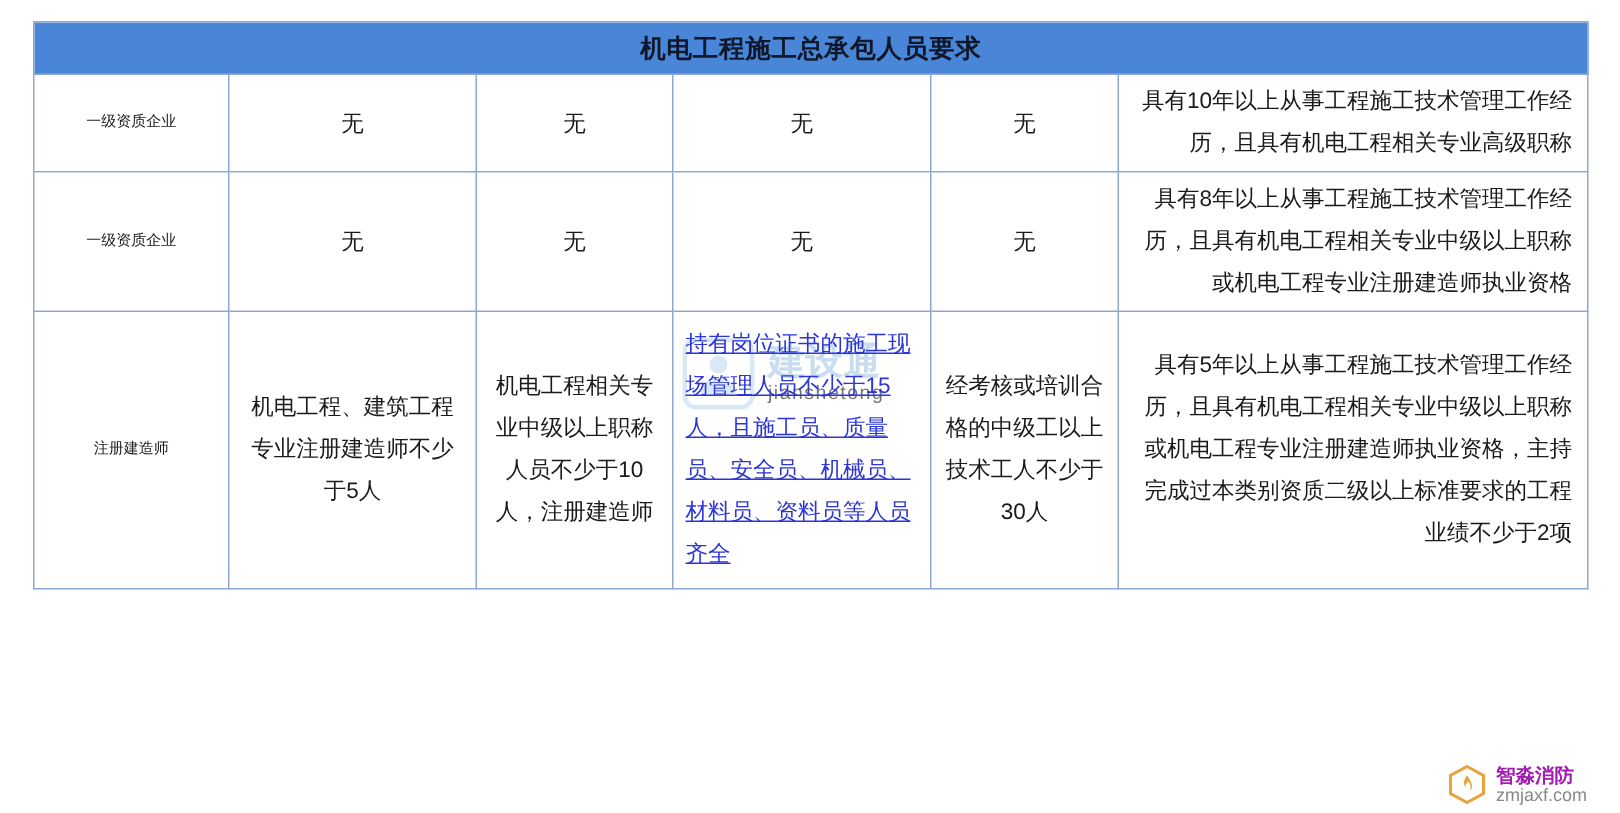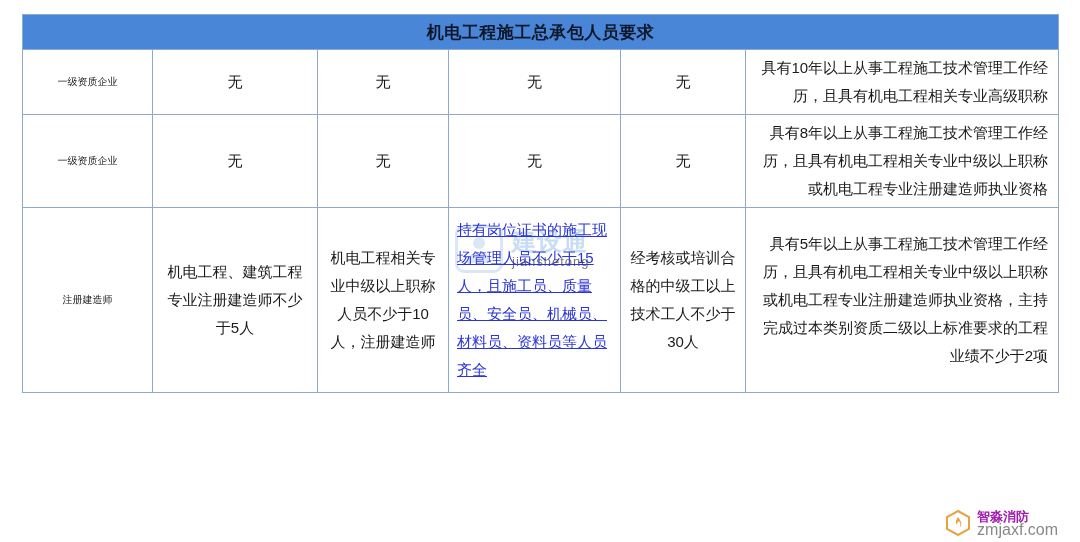--- a/index.html
+++ b/index.html
@@ -159,21 +159,21 @@
     position: relative;
   }
   .cl-mark svg { display: block; }
   .cl-main {
     font-size: 13px;
     font-weight: bold;
     color: #a21caf;
     line-height: 15px;
   }
   .cl-sub {
-    font-size: 16px;
+    font-size: 12px;
     color: #888888;
     line-height: 12px;
   }
 </style>
 </head>
 <body>
 
 <div class="page">
 
   <div class="watermark">

